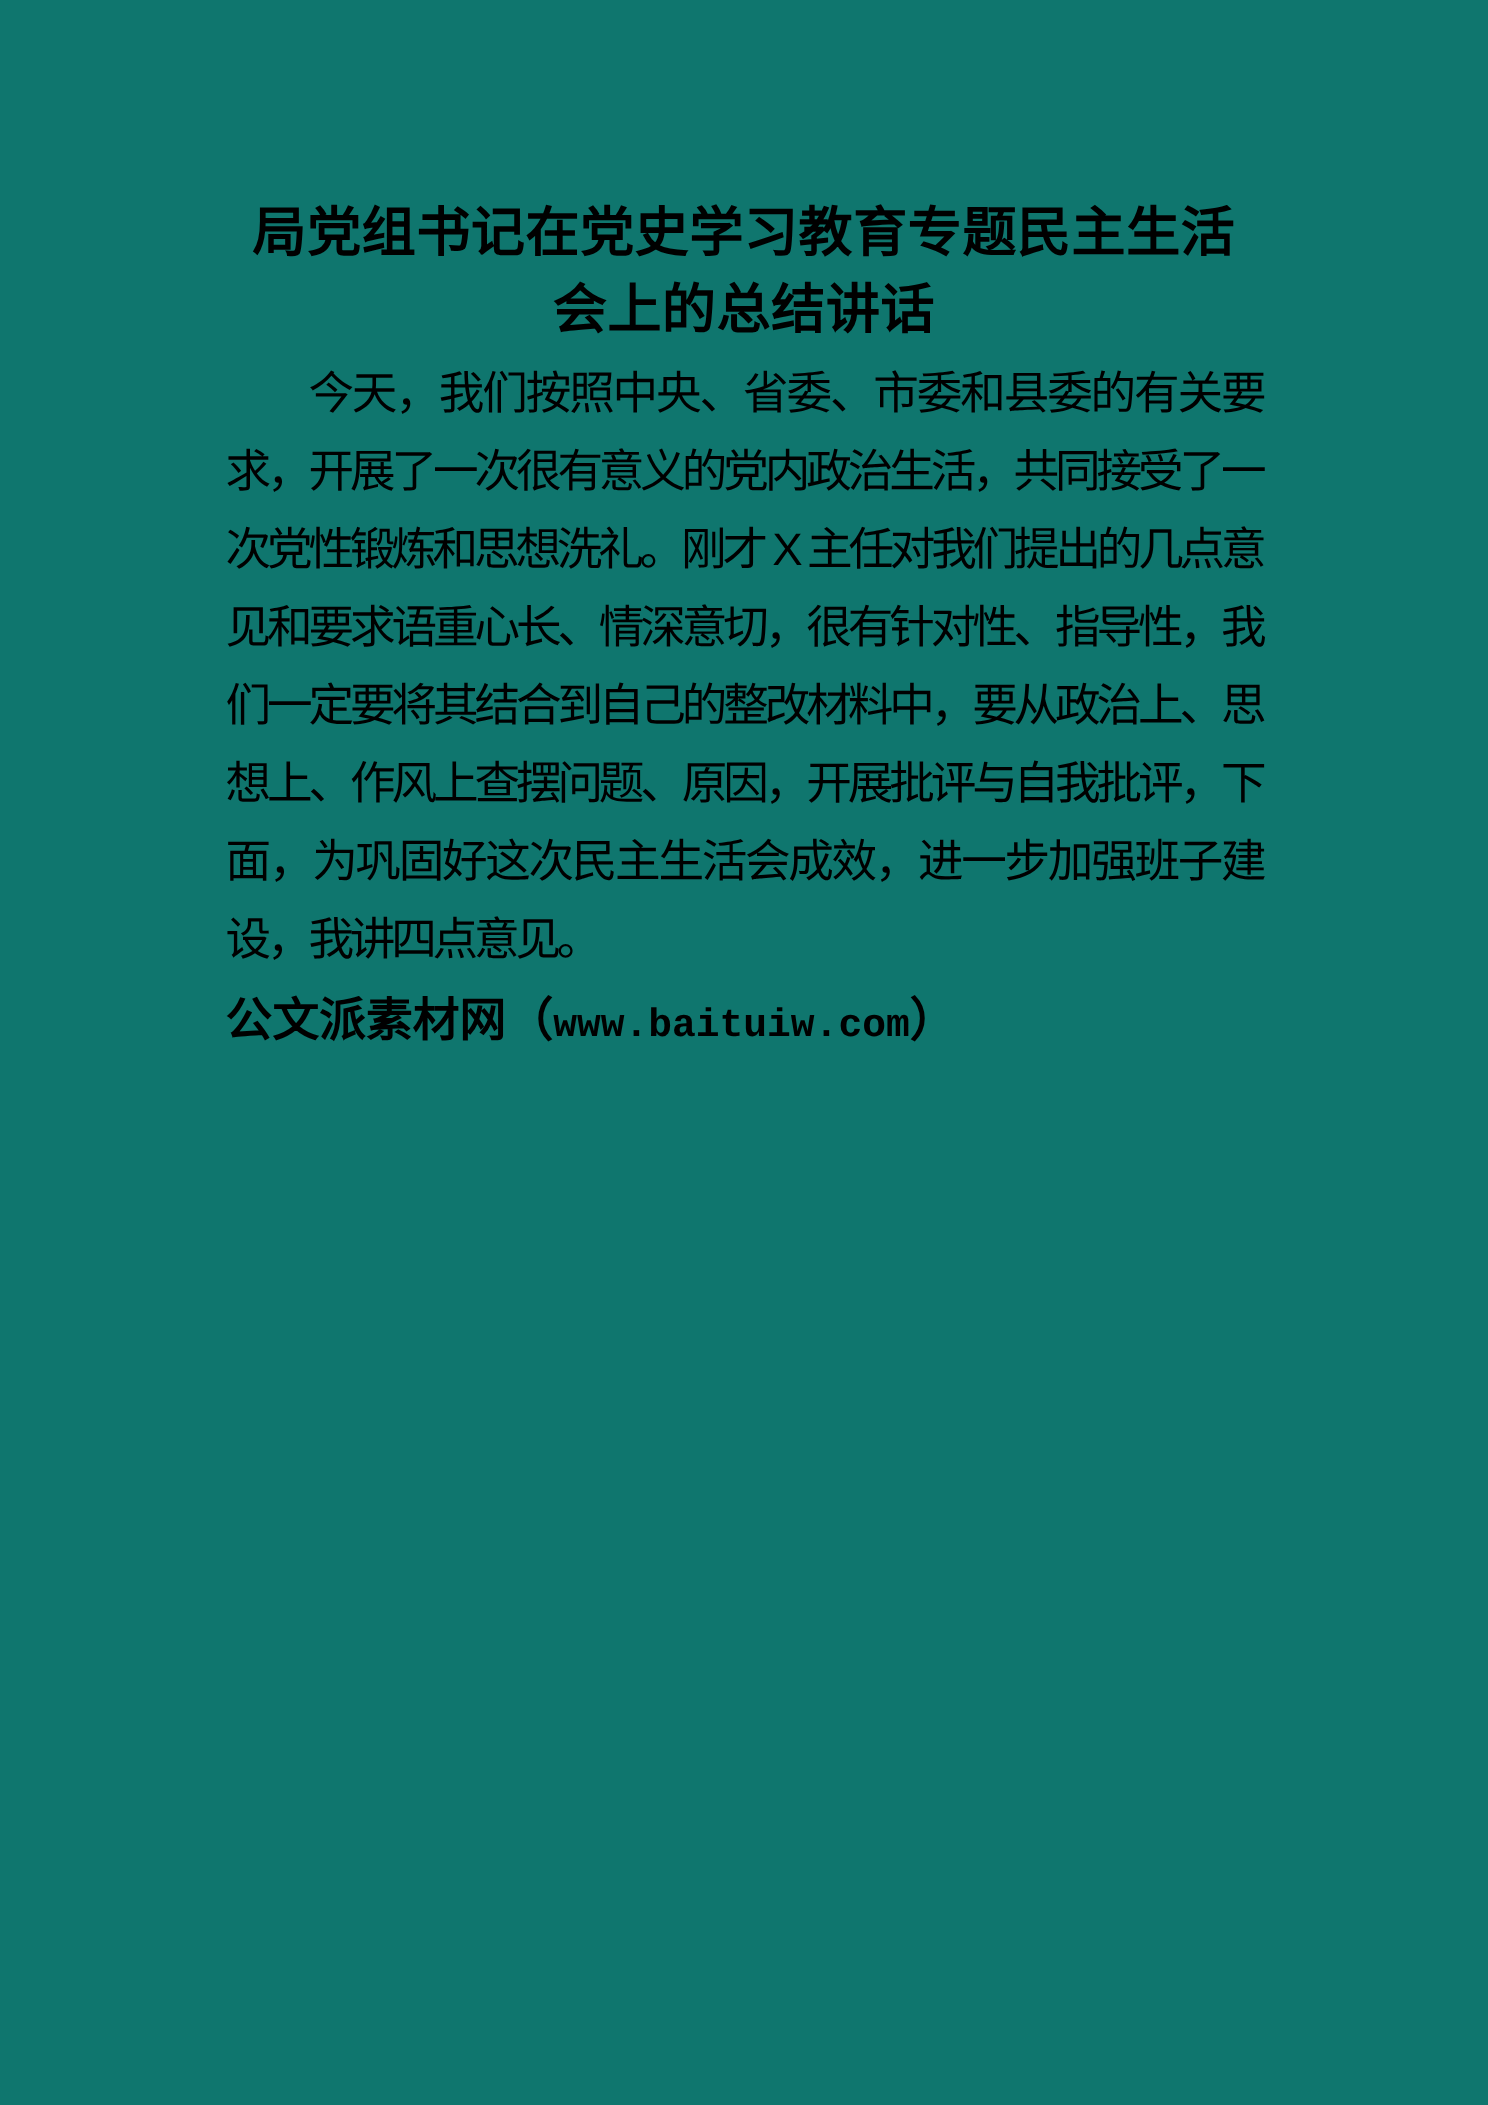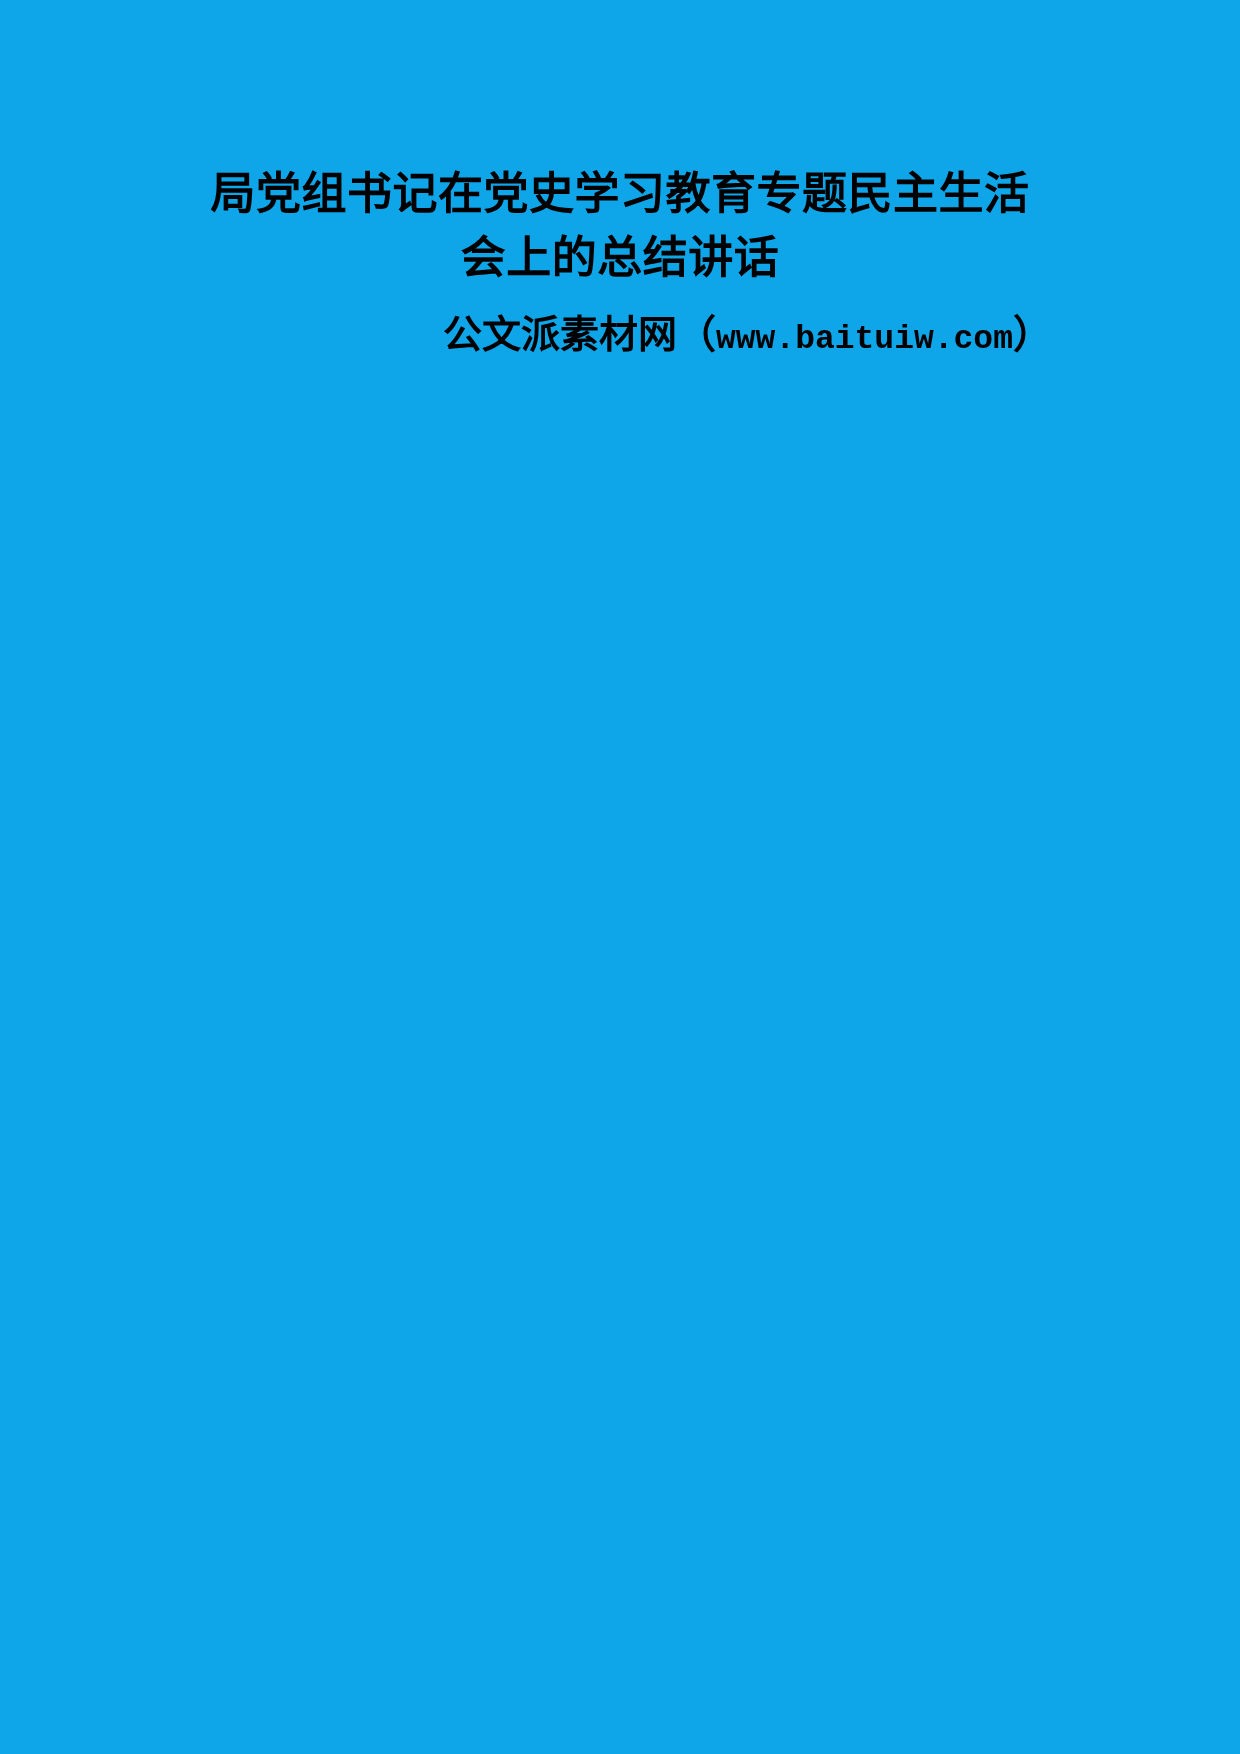--- a/index.html
+++ b/index.html
@@ -5,21 +5,21 @@
   html, body {
     margin: 0;
     padding: 0;
     background: #ffffff;
   }
   .page {
     position: relative;
     width: 1240px;
     height: 1754px;
     margin: 0 auto;
-    background: #0ea5e9;
+    background: #0f766e;
     color: #000000;
     box-sizing: border-box;
     padding: 162px 188px 0 188px;
     overflow: hidden;
   }
   .doc-title {
     font-family: "Liberation Sans", "DejaVu Sans", sans-serif;
     font-weight: 700;
     font-size: 45px;
     line-height: 64px;
@@ -37,22 +37,22 @@
     font-family: "Liberation Sans", "DejaVu Sans", sans-serif;
     font-weight: 400;
     font-size: 38px;
     line-height: 65px;
     letter-spacing: -3.5px;
     text-align: justify;
     text-indent: 69px;
     color: #000000;
   }
   .doc-footer {
-    margin-top: 19px;
-    text-align: right;
+    margin-top: 8px;
+    text-align: left;
     font-family: "Liberation Serif", "DejaVu Serif", serif;
     font-weight: 700;
     font-size: 39px;
     line-height: 52px;
     color: #000000;
     white-space: nowrap;
   }
   .doc-footer .url {
     font-family: "Liberation Mono", "DejaVu Sans Mono", monospace;
     font-weight: 700;
@@ -60,17 +60,18 @@
   }
 </style>
 </head>
 <body>
 
 <div class="page">
 
   <h1 class="doc-title">局党组书记在党史学习教育专题民主生活会上的总结讲话</h1>
 
   <div class="doc-body">
+    <p>今天，我们按照中央、省委、市委和县委的有关要求，开展了一次很有意义的党内政治生活，共同接受了一次党性锻炼和思想洗礼。刚才 X 主任对我们提出的几点意见和要求语重心长、情深意切，很有针对性、指导性，我们一定要将其结合到自己的整改材料中，要从政治上、思想上、作风上查摆问题、原因，开展批评与自我批评，下面，为巩固好这次民主生活会成效，进一步加强班子建设，我讲四点意见。</p>
   </div>
 
   <div class="doc-footer"><span>公文派素材网（</span><span class="url">www.baituiw.com</span><span>）</span></div>
 
 </div>
 
 </body></html>

